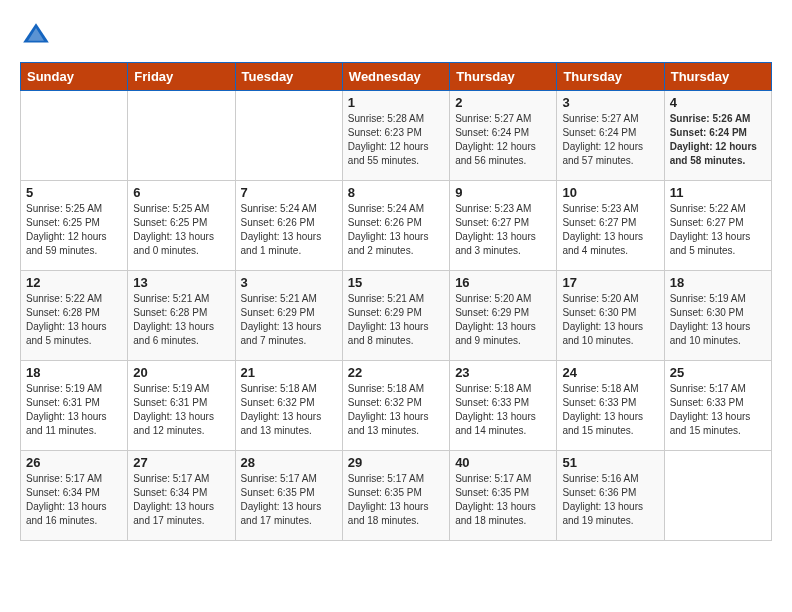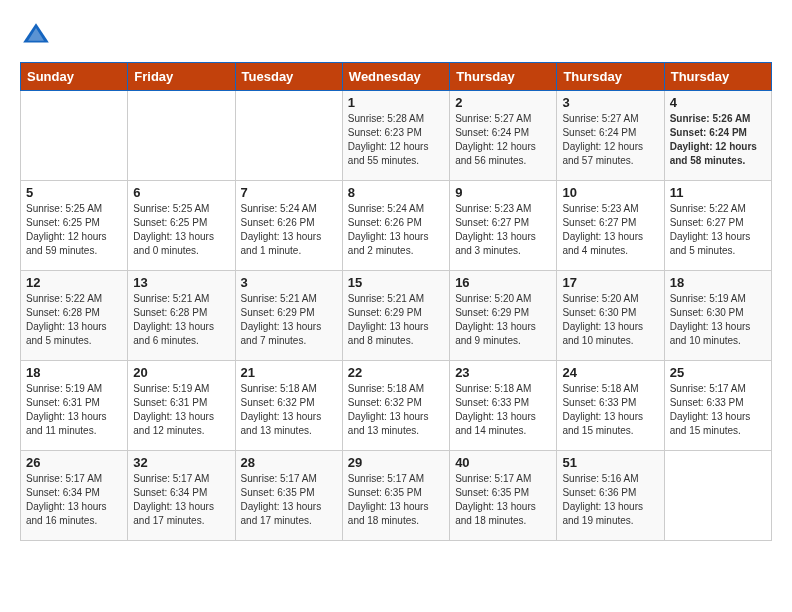--- a/index.html
+++ b/index.html
@@ -302,21 +302,21 @@
       </tr>
       <tr>
         <td>
           <div class="day-number">26</div>
           <div class="day-info" style="white-space: pre-line;">Sunrise: 5:17 AM
 Sunset: 6:34 PM
 Daylight: 13 hours
 and 16 minutes.</div>
         </td>
         <td>
-          <div class="day-number">32</div>
+          <div class="day-number">27</div>
           <div class="day-info" style="white-space: pre-line;">Sunrise: 5:17 AM
 Sunset: 6:34 PM
 Daylight: 13 hours
 and 17 minutes.</div>
         </td>
         <td>
           <div class="day-number">28</div>
           <div class="day-info" style="white-space: pre-line;">Sunrise: 5:17 AM
 Sunset: 6:35 PM
 Daylight: 13 hours

